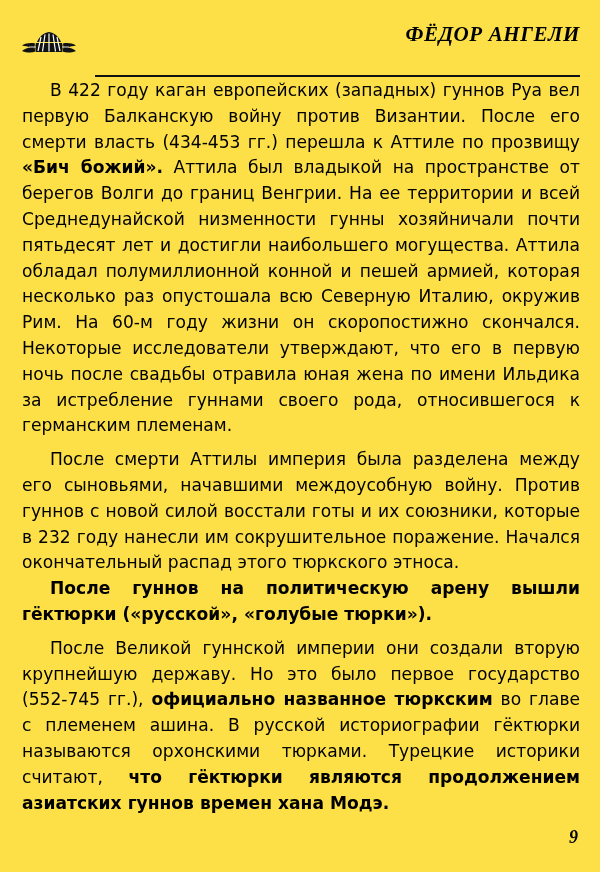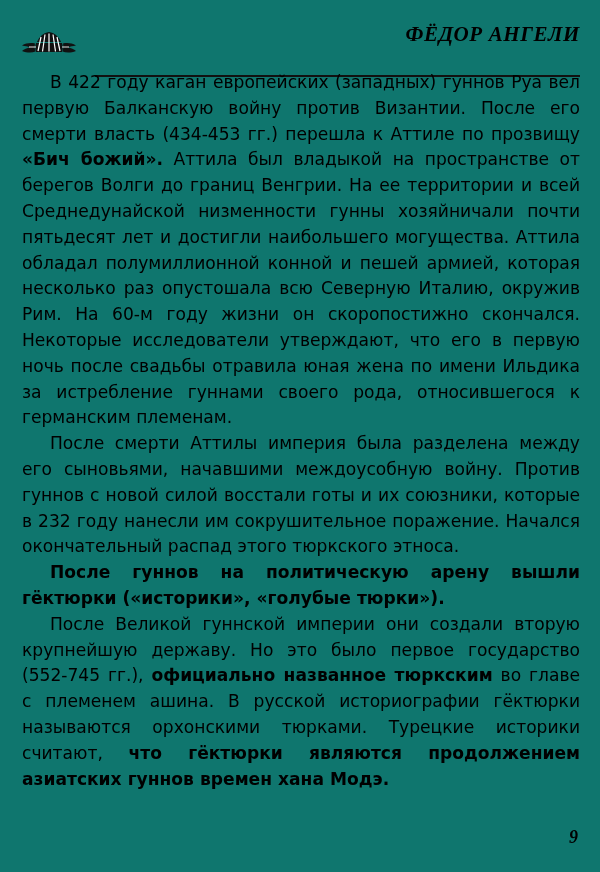--- a/index.html
+++ b/index.html
@@ -14,21 +14,21 @@
     font-family: "DejaVu Sans", sans-serif;
     color: #000000;
     overflow: hidden;
   }
 
   .page {
     position: absolute;
     left: 0; top: 0;
     width: 600px;
     height: 872px;
-    background: #0f766e;
+    background: #fde047;
   }
 
   
   .header {
     position: absolute;
     left: 0;
     top: 22px;
     width: 600px;
     height: 40px;
   }
@@ -73,20 +73,21 @@
     -webkit-hyphens: none;
     hyphens: none;
     word-spacing: 0.1px;
   }
   .content p {
     margin: 0;
     text-indent: 0;
   }
   .content p.indent {
     text-indent: 28px;
+    margin-top: 8px;
   }
   .content p.allbold {
     font-weight: bold;
     text-indent: 28px;
   }
   .content p:last-child {
     text-align: justify;
   }
   
 
@@ -136,19 +137,19 @@
         </g>
       </svg>
     </span>
     <div class="header-title">ФЁДОР АНГЕЛИ</div>
     <div class="header-rule" style="background: rgb(17, 17, 17);"></div>
   </div>
 
   <div class="content">
       <p class="indent"><span>В 422 году каган европейских (западных) гуннов Руа вел первую Балканскую войну против Византии. После его смерти власть (434-453 гг.) перешла к Аттиле по прозвищу </span><b>«Бич божий».</b><span> Аттила был владыкой на пространстве от берегов Волги до границ Венгрии. На ее территории и всей Среднедунайской  низменности  гунны хозяйничали почти пятьдесят лет и достигли наибольшего могущества. Аттила обладал полумиллионной конной и пешей армией, которая несколько раз опустошала всю Северную Италию, окружив Рим. На 60-м году жизни он скоропостижно скончался. Некоторые исследователи утверждают, что его в первую ночь после свадьбы отравила  юная жена по имени Ильдика за истребление гуннами своего рода, относившегося к германским племенам.</span></p>
       <p class="indent"><span>После смерти Аттилы империя была разделена между его сыновьями, начавшими междоусобную войну. Против гуннов с новой силой восстали готы и их союзники, которые в 232 году нанесли им сокрушительное поражение. Начался окончательный распад этого тюркского этноса.</span></p>
-      <p class="allbold"><span>После гуннов на политическую арену вышли гёктюрки («историки», «голубые тюрки»).</span></p>
+      <p class="allbold"><span>После гуннов на политическую арену вышли гёктюрки («русской», «голубые тюрки»).</span></p>
       <p class="indent"><span>После Великой гуннской империи они создали вторую крупнейшую державу. Но это было первое государство (552-745 гг.), </span><b>официально названное тюркским</b><span> во главе с племенем ашина. В русской историографии гёктюрки называются орхонскими тюрками. Турецкие историки считают, </span><b>что гёктюрки являются продолжением азиатских гуннов времен хана Модэ.</b></p>
     </div>
 
   <div class="folio">9</div>
 
 </div>
 
 </body></html>

